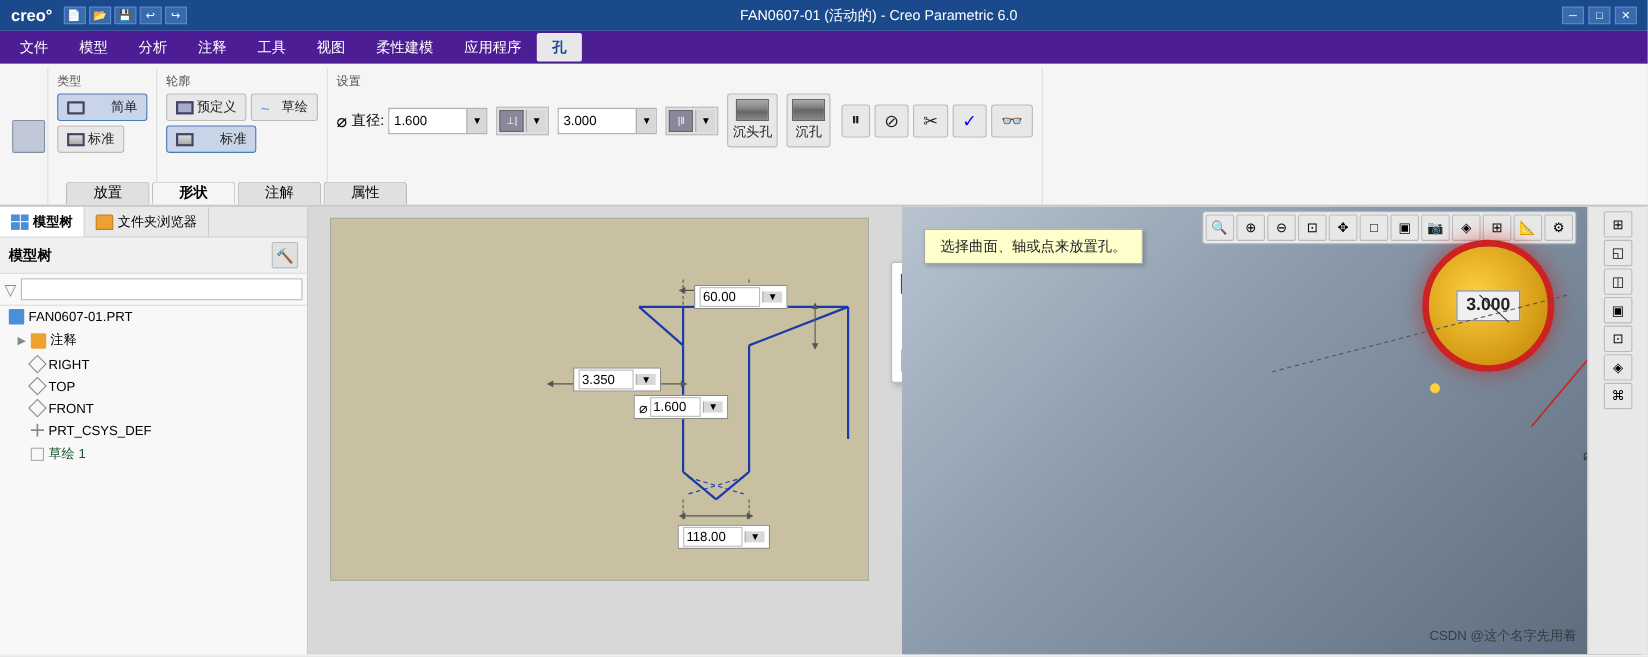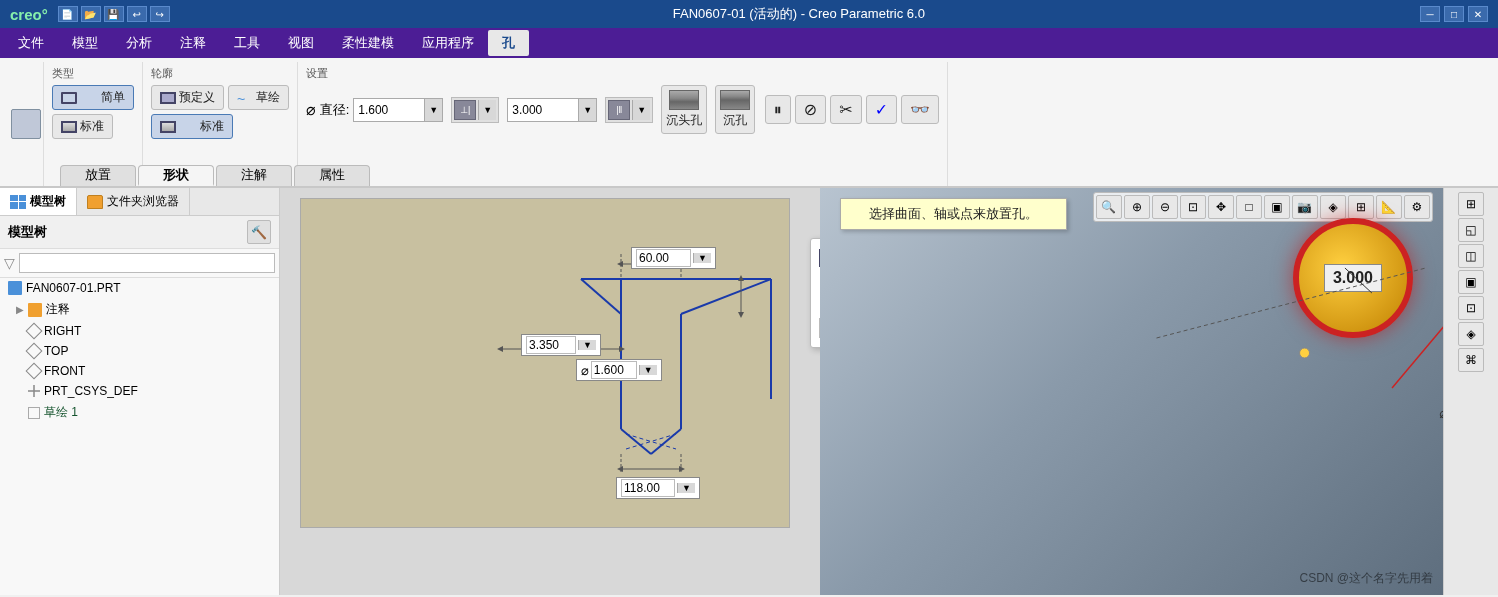--- a/index.html
+++ b/index.html
@@ -9,21 +9,21 @@
     .title-bar {
       background: #1a4a8c;
       color: white;
       height: 28px;
       display: flex;
       align-items: center;
       padding: 0 10px;
       font-size: 13px;
     }
     .title-bar .logo {
-      color: #86efac; font-weight: bold; font-size: 15px; margin-right: 10px;
+      color: #ffffff; font-weight: bold; font-size: 15px; margin-right: 10px;
     }
     .title-bar .title-text { flex: 1; text-align: center; font-size: 13px; }
     .title-bar .win-controls { display: flex; gap: 4px; }
     .win-btn { width: 20px; height: 16px; background: #3a6aac; border: 1px solid #5a8acc; display: flex; align-items: center; justify-content: center; font-size: 10px; color: white; cursor: pointer; }
 
     
     .menu-bar {
       background: #4c1d95;
       height: 30px;
       display: flex;
@@ -309,24 +309,24 @@
       padding: 4px 8px;
       font-size: 16px;
       font-weight: bold;
       color: #222;
     }
 
     
     .tooltip-box {
       position: absolute;
       left: 20px;
-      top: 10px;
+      top: 20px;
       background: #ffffcc;
       border: 1px solid #aaa;
-      padding: 6px 28px;
+      padding: 6px 14px;
       font-size: 13px;
       color: #222;
       white-space: nowrap;
       box-shadow: 2px 2px 4px rgba(0,0,0,0.2);
     }
 
     
     .watermark {
       position: absolute;
       bottom: 8px;
@@ -631,21 +631,21 @@
         <polygon points="202,147 202,153 196,150" fill="#555"></polygon>
         <polygon points="318,147 318,153 324,150" fill="#555"></polygon>
 
         <line x1="320" y1="270" x2="380" y2="270" stroke="#555" stroke-width="1"></line>
         <polygon points="322,267 322,273 316,270" fill="#555"></polygon>
         <polygon points="378,267 378,273 384,270" fill="#555"></polygon>
         <line x1="320" y1="255" x2="320" y2="275" stroke="#555" stroke-width="1" stroke-dasharray="3,2"></line>
         <line x1="380" y1="255" x2="380" y2="275" stroke="#555" stroke-width="1" stroke-dasharray="3,2"></line>
       </svg>
 
-      <div class="dim-label" style="left:330px;top:48px;">
+      <div class="dim-label" style="left:330px;top:60px;">
         <input class="dim-input" type="text" value="60.00" style="">
         <div class="combo-btn">▼</div>
       </div>
 
       <div class="dim-label" style="left:220px;top:135px;">
         <input class="dim-input" type="text" value="3.350" style="width: 50px;">
         <div class="combo-btn">▼</div>
       </div>
 
       <div class="dim-label" style="left:275px;top:160px;">

